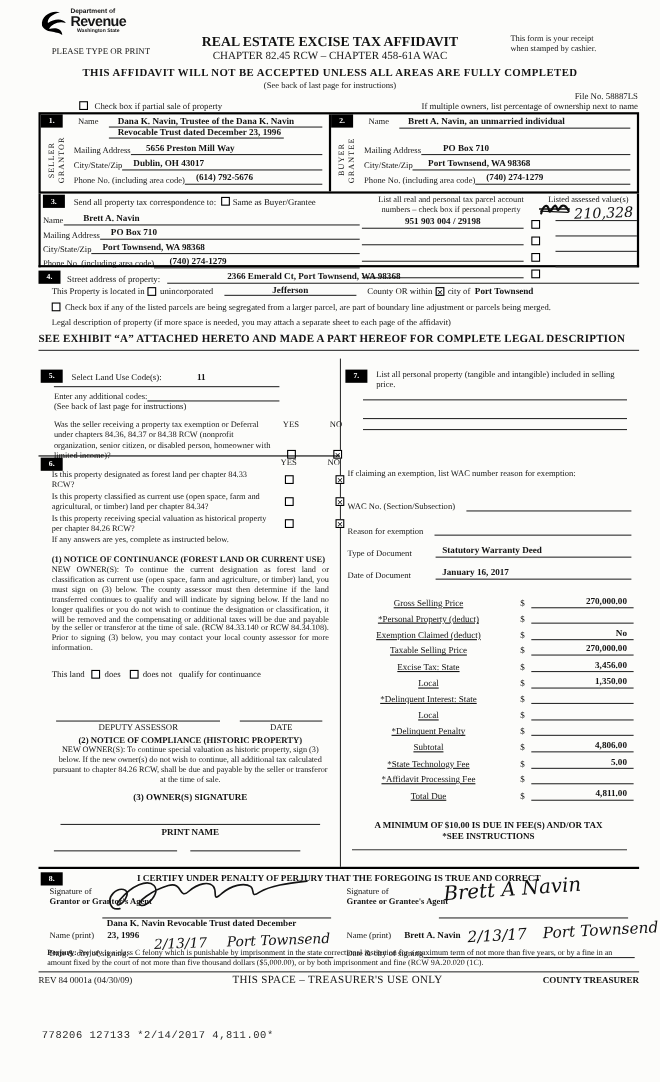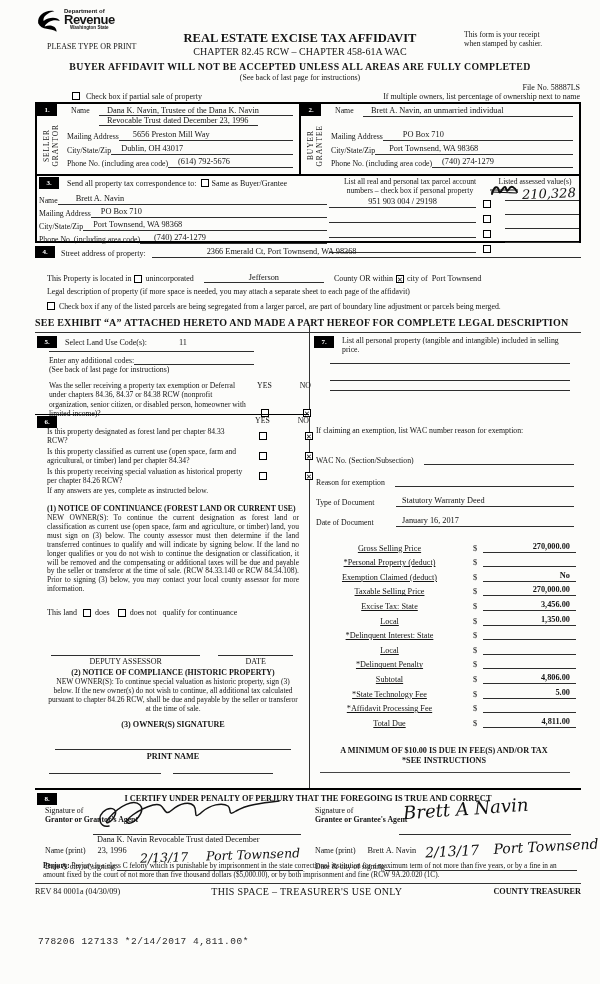--- a/index.html
+++ b/index.html
@@ -7,21 +7,21 @@
   .ab{position:absolute;}
   .b{font-weight:bold;}
   .ctr{text-align:center;}
   .f8{font-size:8px;}
   .numbox{background:#000;color:#fff;font-size:7px;font-weight:bold;width:20px;height:12px;display:inline-flex;align-items:center;justify-content:center;flex:0 0 auto;}
   .cb{display:inline-block;width:8px;height:8px;border:1px solid #000;font:bold 7px "DejaVu Sans",sans-serif;line-height:8px;text-align:center;vertical-align:-1px;color:#000;box-sizing:border-box;background:#fff;overflow:hidden;}
   .ul{border-bottom:1px solid #2e2e2e;}
   .fill{flex:1;min-height:10px;}
   .frow{display:flex;align-items:flex-end;}
   .lbl{font-size:7.8px;white-space:nowrap;}
-  .val{font-weight:normal;font-size:8.3px;white-space:nowrap;}
+  .val{font-weight:bold;font-size:8.3px;white-space:nowrap;}
   .party-box{border:2px solid #000;display:flex;}
   .party{position:relative;box-sizing:border-box;}
   .vside{position:absolute;left:1px;top:14px;bottom:1px;width:26px;display:flex;justify-content:center;align-items:center;}
   .vside span{writing-mode:vertical-rl;transform:rotate(180deg);font-size:7.4px;letter-spacing:1px;}
   .fields{margin-left:30px;padding:2px 6px 0 0;}
   .qrow{display:flex;}
   .qtext{width:200px;font-size:7.6px;line-height:9.4px;}
   .qboxes{width:54px;display:flex;justify-content:space-between;align-items:center;padding:0 8px 0 12px;}
   .ynhead{display:flex;width:54px;justify-content:space-between;padding:0 4px 0 8px;font-size:7.8px;font-weight:normal;}
   .feerow{display:flex;align-items:flex-end;height:14.6px;}
@@ -49,21 +49,21 @@
       <span style="display:block;font-size:4.6px;font-weight:bold;text-align:center;">Washington State</span>
     </span>
   </div>
   <div class="ab f8" style="left:47px;top:42px;">PLEASE TYPE OR PRINT</div>
   <div class="ab ctr b" style="left:140px;right:140px;top:31px;font-size:12.5px;white-space:nowrap;">REAL ESTATE EXCISE TAX AFFIDAVIT</div>
   <div class="ab ctr" style="left:140px;right:140px;top:46px;font-size:10px;white-space:nowrap;">CHAPTER 82.45 RCW – CHAPTER 458-61A WAC</div>
   <div class="ab" style="right:26px;top:30px;width:110px;font-size:7.6px;line-height:9px;">
     <span style="display:block;">This form is your receipt</span>
     <span style="display:block;">when stamped by cashier.</span>
   </div>
-  <div class="ab ctr b" style="left:0;right:0;top:61px;font-size:9.8px;letter-spacing:0.4px;">BUYER AFFIDAVIT WILL NOT BE ACCEPTED UNLESS ALL AREAS ARE FULLY COMPLETED</div>
+  <div class="ab ctr b" style="left:0;right:0;top:61px;font-size:9.8px;letter-spacing:0.4px;">THIS AFFIDAVIT WILL NOT BE ACCEPTED UNLESS ALL AREAS ARE FULLY COMPLETED</div>
   <div class="ab ctr" style="left:0;right:0;top:73px;font-size:7.8px;">(See back of last page for instructions)</div>
   <div class="ab f8" style="right:20px;top:83px;">File No. 58887LS</div>
 
   <div class="ab f8" style="left:72px;top:92px;">
     <span class="cb"></span>
     <span style="margin-left:4px;">Check box if partial sale of property</span>
   </div>
   <div class="ab f8" style="right:20px;top:92px;">If multiple owners, list percentage of ownership next to name</div>
 
   <div class="ab party-box" style="left:35px;top:102px;width:546px;height:74px;box-sizing:border-box;">
@@ -188,35 +188,35 @@
       <div class="ul" style="margin-top:12px;height:1px;"></div>
     </div>
   </div>
 
   <div class="ab" style="left:35px;top:246px;width:546px;">
     <div class="frow">
       <span class="numbox">4.</span>
       <span class="f8" style="margin:0 6px;white-space:nowrap;">Street address of property:</span>
       <span class="val ul fill" style="padding-left:55px;">2366 Emerald Ct, Port Townsend, WA  98368</span>
     </div>
-    <div class="f8" style="margin-top:15px;margin-left:12px;display:flex;align-items:flex-end;">
+    <div class="f8" style="margin-top:1px;margin-left:12px;display:flex;align-items:flex-end;">
       <span>This Property is located in</span>
       <span class="cb" style="margin:0 3px;"></span>
       <span>unincorporated</span>
       <span class="val ul ctr" style="display:inline-block;width:120px;margin:0 10px;">Jefferson</span>
       <span>County OR  within</span>
       <span class="cb" style="margin:0 3px;">✕</span>
       <span>city of</span>
       <span class="val" style="margin-left:4px;">Port Townsend</span>
     </div>
-    <div style="margin-top:4px;margin-left:12px;font-size:7.8px;">Legal description of property (if more space is needed, you may attach a separate sheet to each page of the affidavit)</div>
     <div style="margin-top:6px;margin-left:12px;font-size:7.8px;display:flex;align-items:flex-start;">
       <span class="cb" style="flex:0 0 auto;margin-top:0;"></span>
       <span style="margin-left:4px;">Check box if any of the listed parcels are being segregated from a larger parcel, are part of boundary line adjustment or parcels being merged.</span>
     </div>
+    <div style="margin-top:4px;margin-left:12px;font-size:7.8px;">Legal description of property (if more space is needed, you may attach a separate sheet to each page of the affidavit)</div>
     <div class="b" style="margin-top:6px;font-size:10px;letter-spacing:0.2px;white-space:nowrap;">SEE EXHIBIT “A” ATTACHED HERETO AND MADE A PART HEREOF FOR COMPLETE LEGAL DESCRIPTION</div>
     <div style="margin-top:4px;border-bottom:1.2px solid #333;"></div>
   </div>
 
   <div class="ab" style="left:35px;top:326px;width:546px;height:462px;">
     <div class="ab" style="left:274px;top:0;height:462px;border-left:1.2px solid #333;"></div>
 
     <div class="ab" style="left:0;top:0;width:274px;height:462px;">
       <div class="ab" style="left:2px;top:10px;display:flex;align-items:center;">
         <span class="numbox">5.</span>

